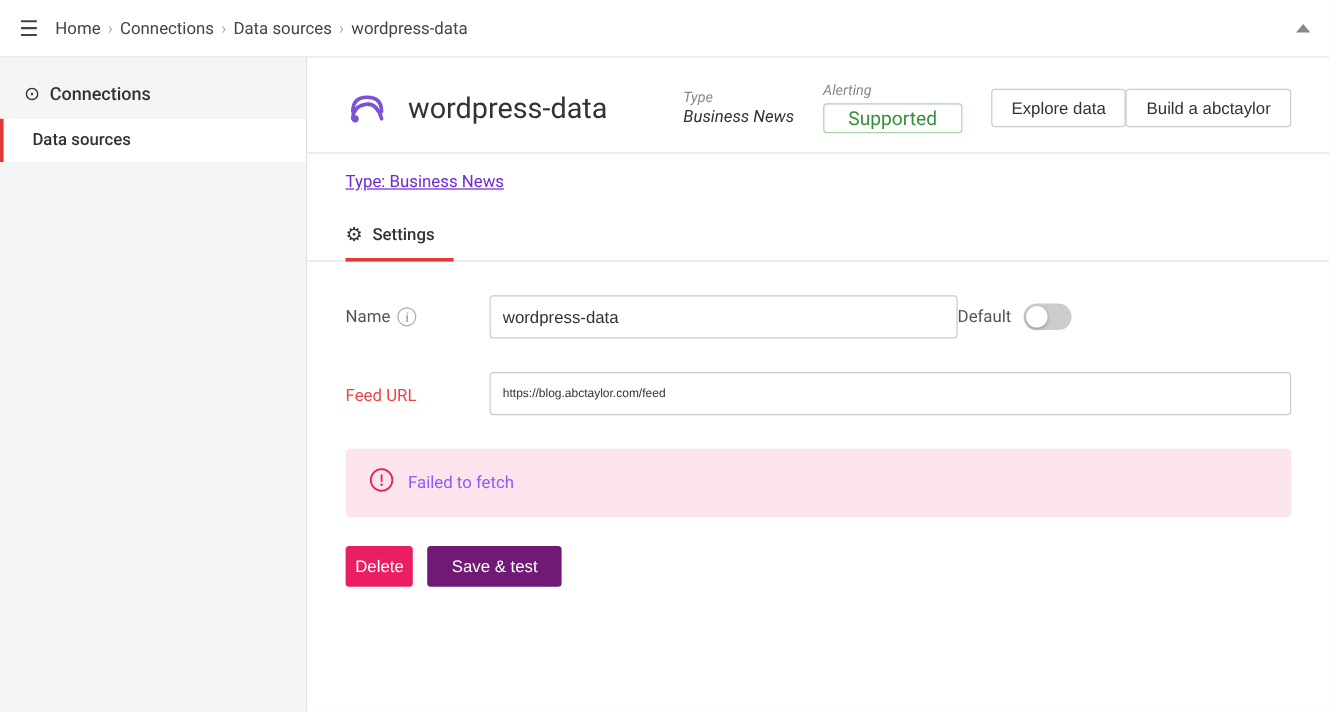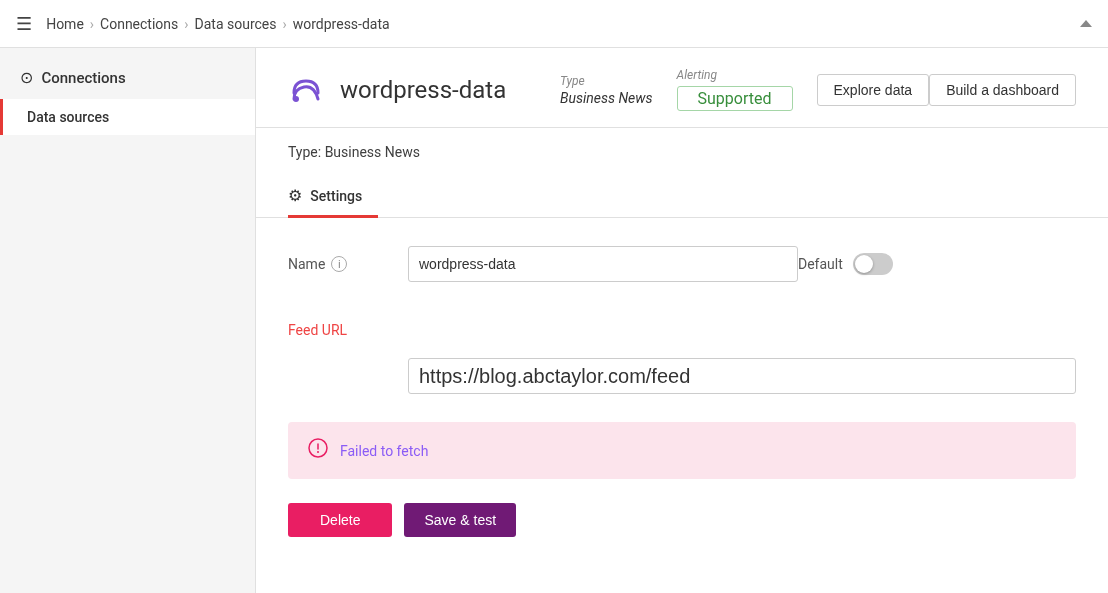--- a/index.html
+++ b/index.html
@@ -58,21 +58,21 @@
       background: #fff;
     }
 
     .page-header-actions { display: flex; }
     .btn-outline {
       padding: 7px 16px; border: 1px solid #ccc; background: #fff;
       border-radius: 3px; cursor: pointer; font-size: 14px; color: #333;
     }
 
     
-    .sub-header { padding: 16px 32px; font-size: 14px; color: #404040; }
+    .sub-header { padding: 16px 32px; font-size: 14px; color: #6d28d9; text-decoration: underline; }
 
     
     .tabs { padding: 0 32px; border-bottom: 1px solid #e0e0e0; display: flex; }
     .tab {
       display: flex; align-items: center; gap: 8px;
       padding: 10px 16px 10px 0; cursor: pointer;
       border-bottom: 3px solid transparent; font-size: 14px; color: #555;
       margin-bottom: -1px;
     }
     .tab.active { border-bottom: 3px solid #e53935; color: #333; font-weight: 500; }
@@ -103,36 +103,36 @@
     .toggle .thumb {
       position: absolute; width: 18px; height: 18px; background: #fff;
       border-radius: 50%; top: 2px; left: 2px; transition: left 0.2s;
       box-shadow: 0 1px 3px rgba(0,0,0,0.3);
     }
 
     
     .feed-url-label { width: 120px; font-size: 14px; color: #ef4444; flex-shrink: 0; padding-top: 4px; align-self: flex-start; margin-top: 8px; }
     .feed-url-input {
       flex: 1; height: 36px; border: 1px solid #ccc; border-radius: 3px;
-      padding: 0 10px; font-size: 20px; color: #333; outline: none; max-width: 680px; margin-top: 48px;
+      padding: 0 10px; font-size: 10px; color: #333; outline: none; max-width: 680px;
     }
 
     
     .error-banner {
       display: flex; align-items: center; gap: 12px;
       background: #fce4ec; border-radius: 4px;
       padding: 16px 20px; margin-top: 8px; margin-bottom: 24px;
     }
     .error-icon { color: #e91e63; font-size: 20px; flex-shrink: 0; }
     .error-text { font-size: 14px; color: #8b5cf6; }
 
     
     .form-actions { display: flex; gap: 12px; margin-top: 16px; }
     .btn-delete {
-      padding: 9px 32px; background: #e91e63; color: #fff;
+      padding: 9px 8px; background: #e91e63; color: #fff;
       border: none; border-radius: 3px; cursor: pointer; font-size: 14px;
     }
     .btn-save {
       padding: 9px 20px; background: #701a75; color: #fff;
       border: none; border-radius: 3px; cursor: pointer; font-size: 14px;
     }
   </style>
 </head>
 <body>
 
@@ -185,21 +185,21 @@
           <span class="type-value">Business News</span>
         </div>
 
         <div class="alerting-block">
           <span class="alerting-label">Alerting</span>
           <span class="supported-badge">Supported</span>
         </div>
 
         <div class="page-header-actions">
           <button class="btn-outline">Explore data</button>
-          <button class="btn-outline">Build a dashboard</button>
+          <button class="btn-outline">Build a abctaylor</button>
         </div>
       </div>
     </div>
 
     <div class="sub-header">
       <span>Type: Business News</span>
     </div>
 
     <div class="tabs">
       <div class="tab active">

